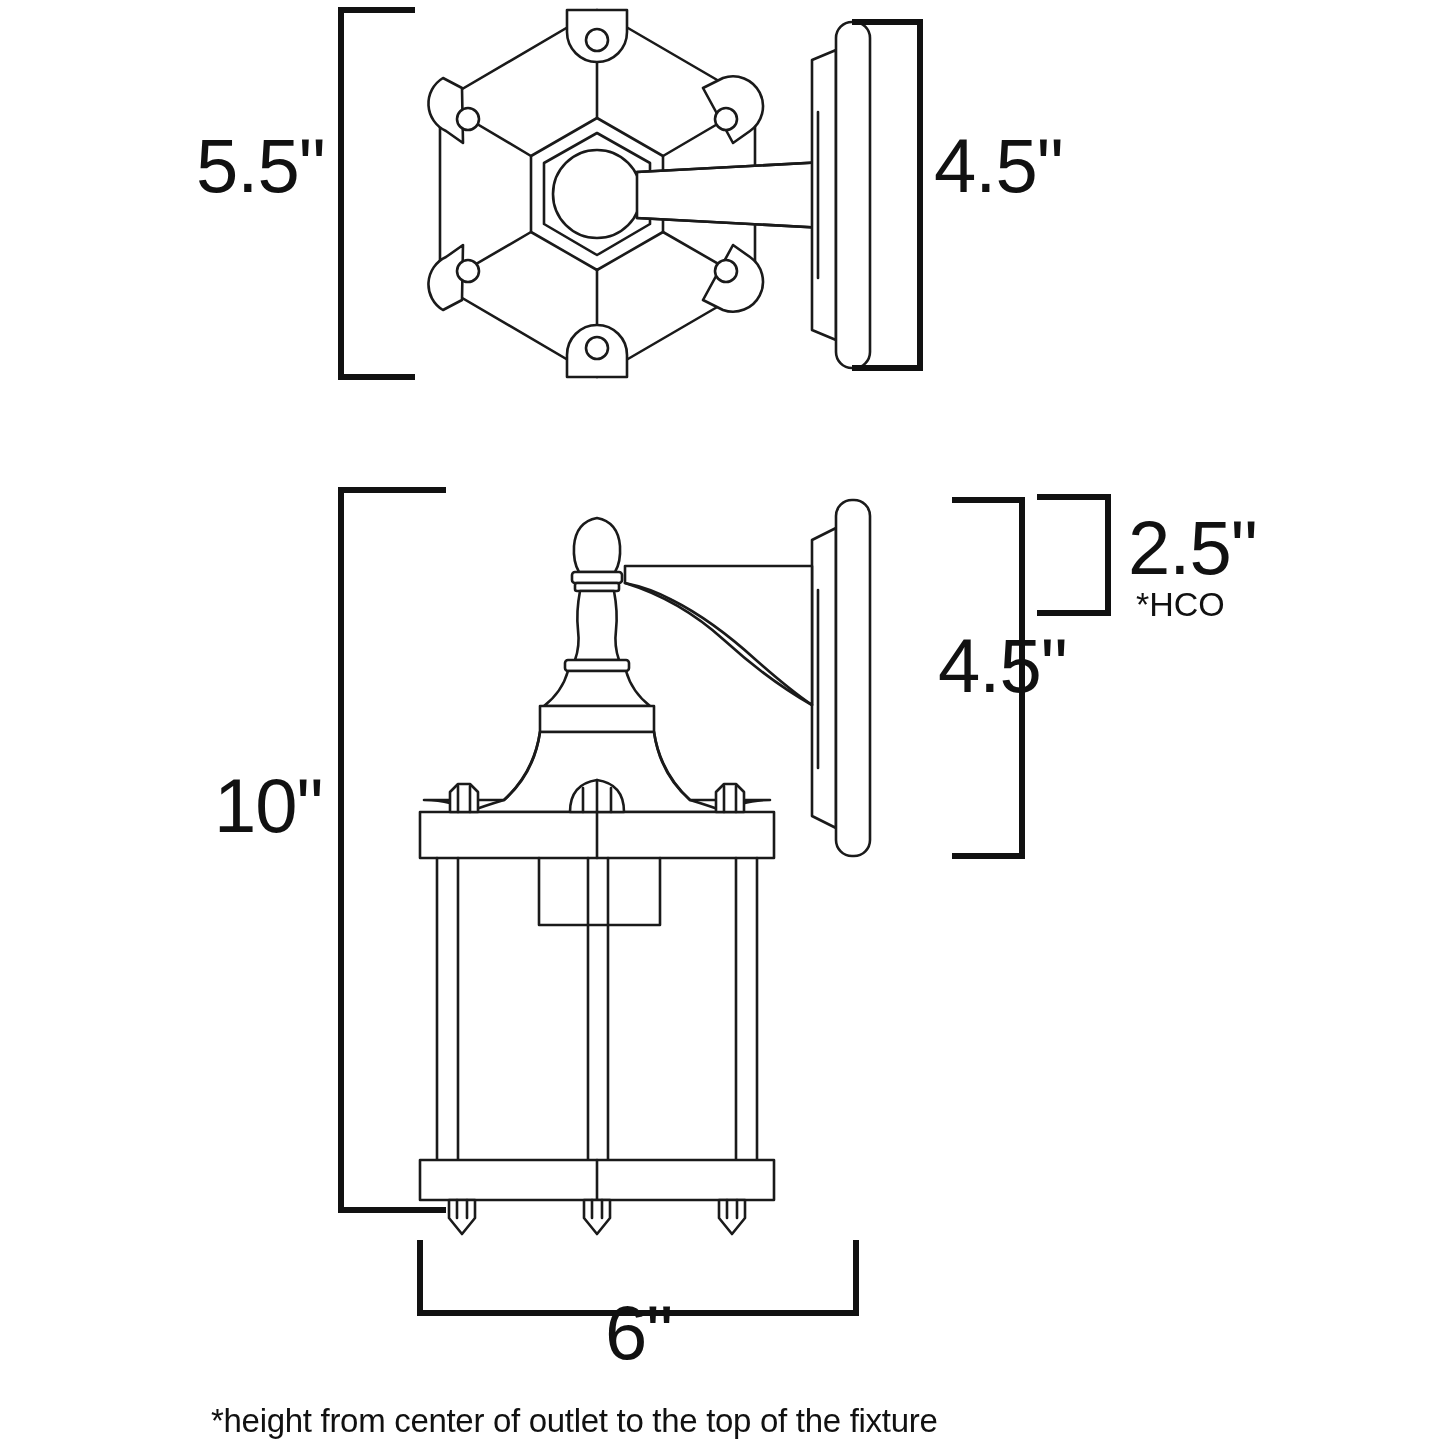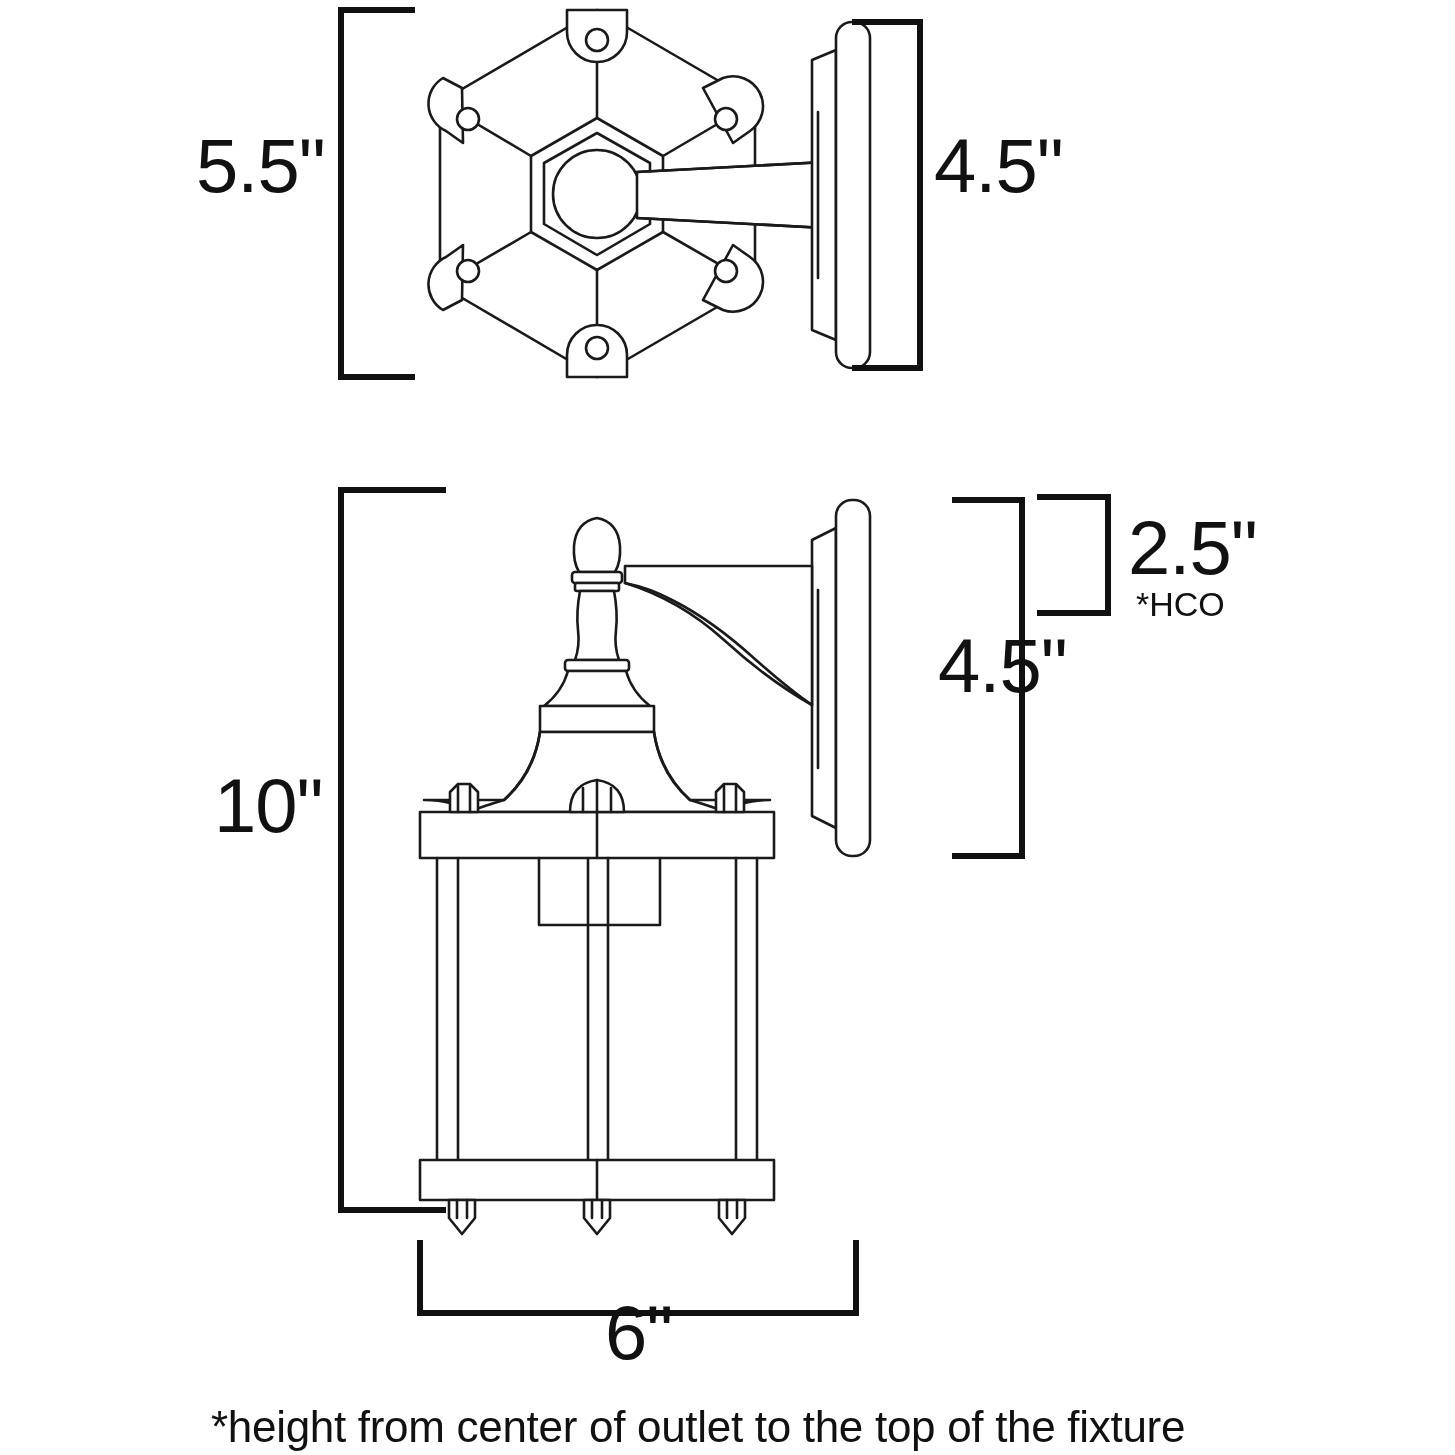--- a/index.html
+++ b/index.html
@@ -34,21 +34,21 @@
     font-weight: 400;
     letter-spacing: -1px;
   }
   .dim-sub {
     font-size: 34px;
     font-weight: 400;
     letter-spacing: 0px;
   }
   .footnote {
     position: absolute;
-    font-size: 44px;
+    font-size: 33px;
     color: #111111;
     font-family: "Liberation Sans", sans-serif;
     white-space: nowrap;
     letter-spacing: -0.3px;
   }
   .stroke-line {
     fill: none;
     stroke: #111111;
     stroke-width: 6;
     stroke-linecap: square;

